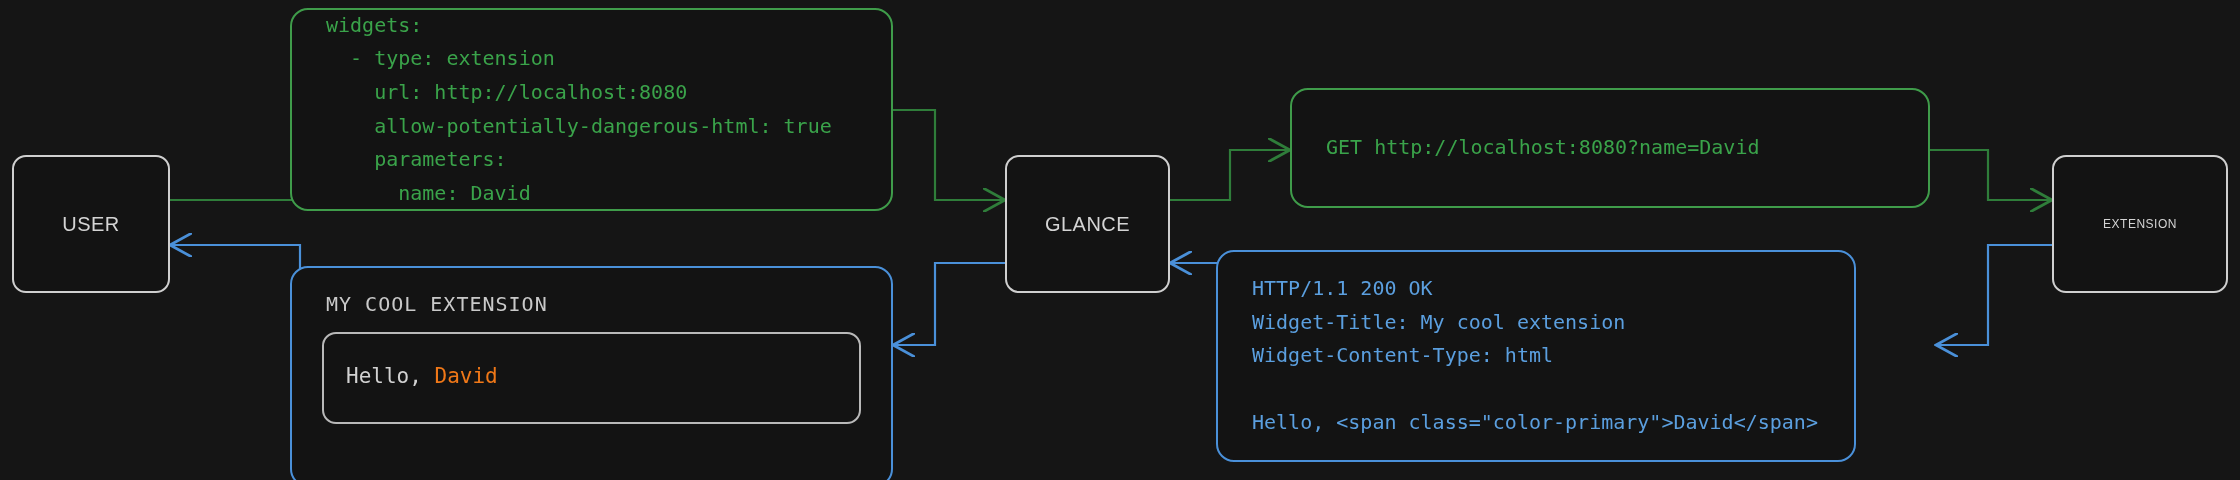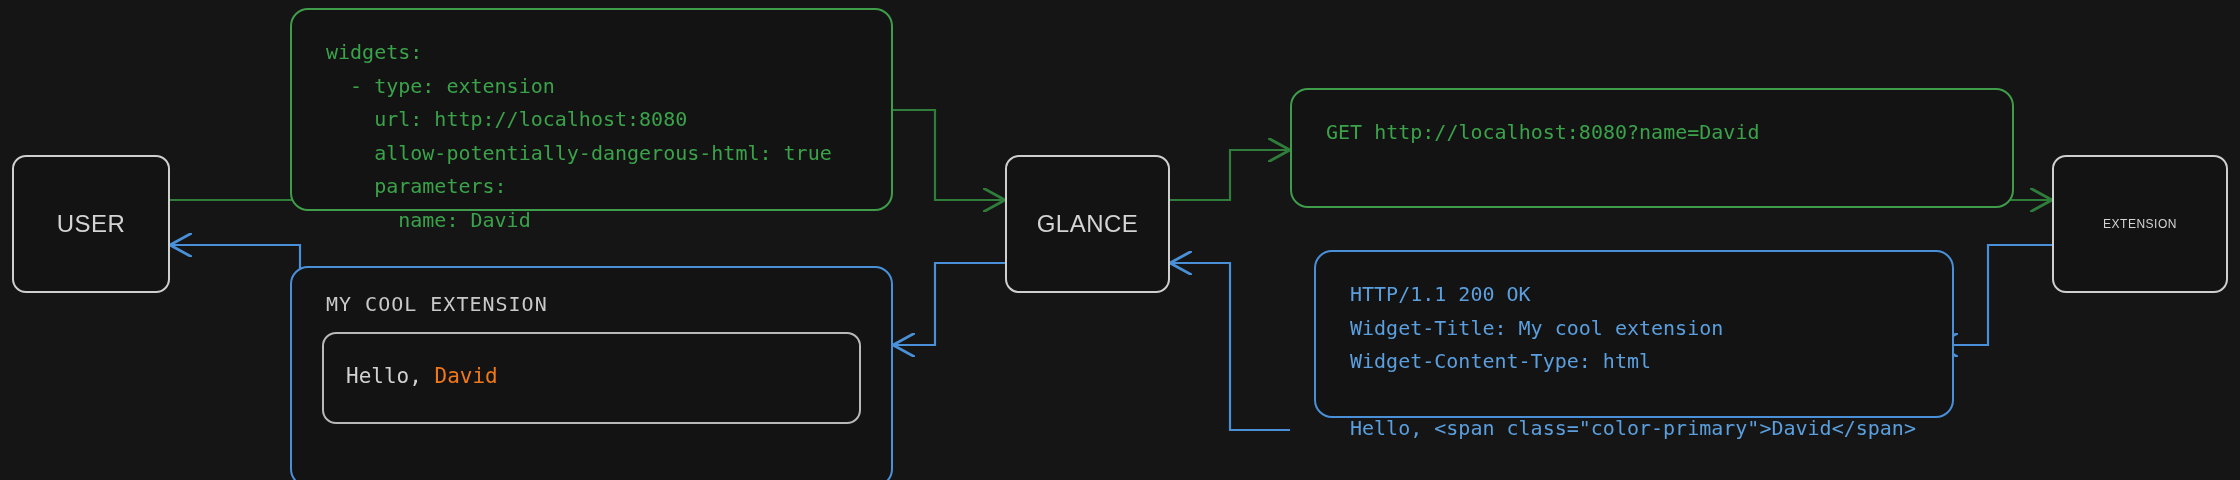--- a/index.html
+++ b/index.html
@@ -35,41 +35,41 @@
     background: #131313;
     display: flex;
     align-items: center;
     justify-content: center;
   }
   .node-plain {
     border: 2px solid #cfcfcf;
   }
   .node-label-sans {
     font-family: "Liberation Sans", sans-serif;
-    font-size: 24px;
+    font-size: 20px;
     letter-spacing: 0.5px;
     color: #d4d4d4;
   }
   .node-label-mono {
     font-family: Liberation Sans, sans-serif;
     font-size: 12px;
     letter-spacing: 0.5px;
     color: #d4d4d4;
   }
 
   
   .msgbox {
     position: absolute;
     box-sizing: border-box;
     border-radius: 18px;
     background: #131313;
     padding: 26px 34px;
     display: flex;
     flex-direction: column;
-    justify-content: flex-start;
+    justify-content: center;
   }
   .msgbox.green { border: 2px solid #3f9c4a; }
   .msgbox.blue  { border: 2px solid #4a90d9; }
 
   .code {
     font-family: "DejaVu Sans Mono", monospace;
     font-size: 20px;
     line-height: 1.68;
     white-space: pre;
     margin: 0;
@@ -164,25 +164,25 @@
 
   <div class="msgbox green" style="left:290px; top:8px; width:603px; height:203px;">
     <pre class="code green">widgets:
   - type: extension
     url: http://localhost:8080
     allow-potentially-dangerous-html: true
     parameters:
       name: David</pre>
   </div>
 
-  <div class="msgbox green" style="left:1290px; top:88px; width:724px; height:120px;">
+  <div class="msgbox green" style="left:1290px; top:88px; width:640px; height:120px;">
     <pre class="code green">GET http://localhost:8080?name=David</pre>
   </div>
 
-  <div class="msgbox blue" style="left:1314px; top:250px; width:640px; height:168px;">
+  <div class="msgbox blue" style="left:1216px; top:250px; width:640px; height:212px;">
     <pre class="code blue">HTTP/1.1 200 OK
 Widget-Title: My cool extension
 Widget-Content-Type: html
 
 Hello, &lt;span class="color-primary"&gt;David&lt;/span&gt;</pre>
   </div>
 
   <div class="msgbox blue" style="left:290px; top:266px; width:603px; height:221px; justify-content:flex-start; padding:24px 30px;">
     <div class="widget-title">MY COOL EXTENSION</div>
     <div class="widget-frame">

